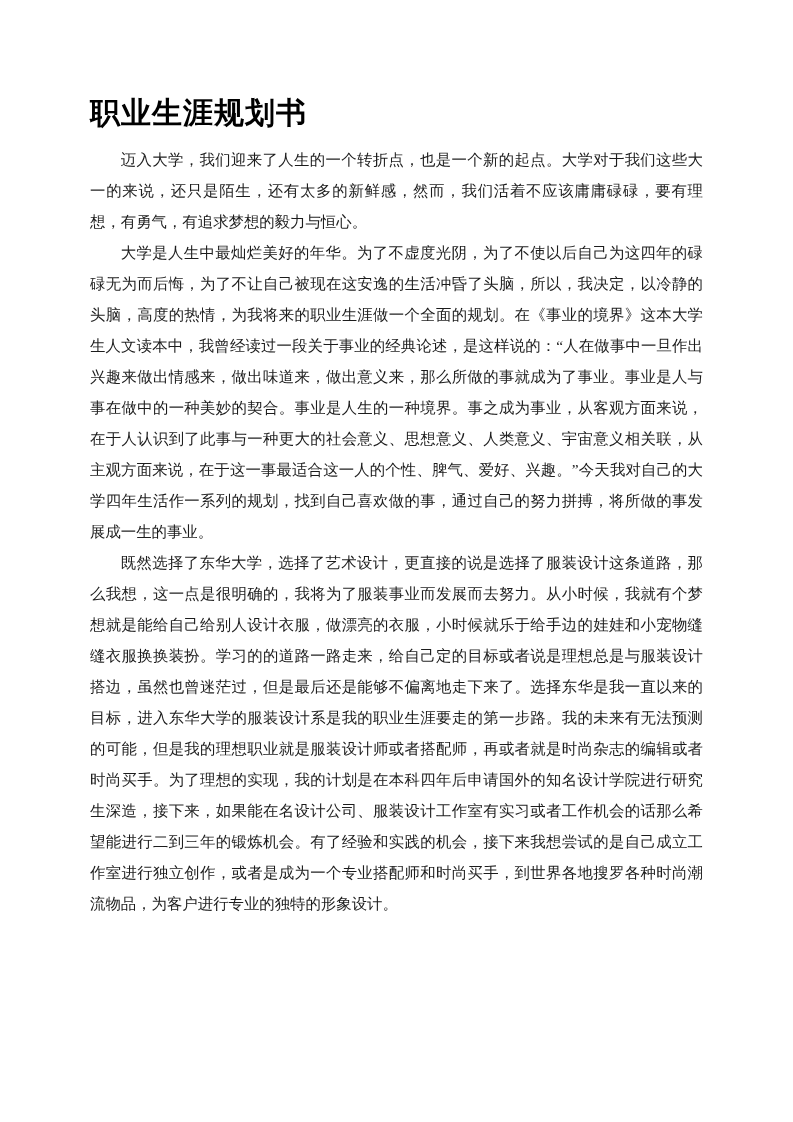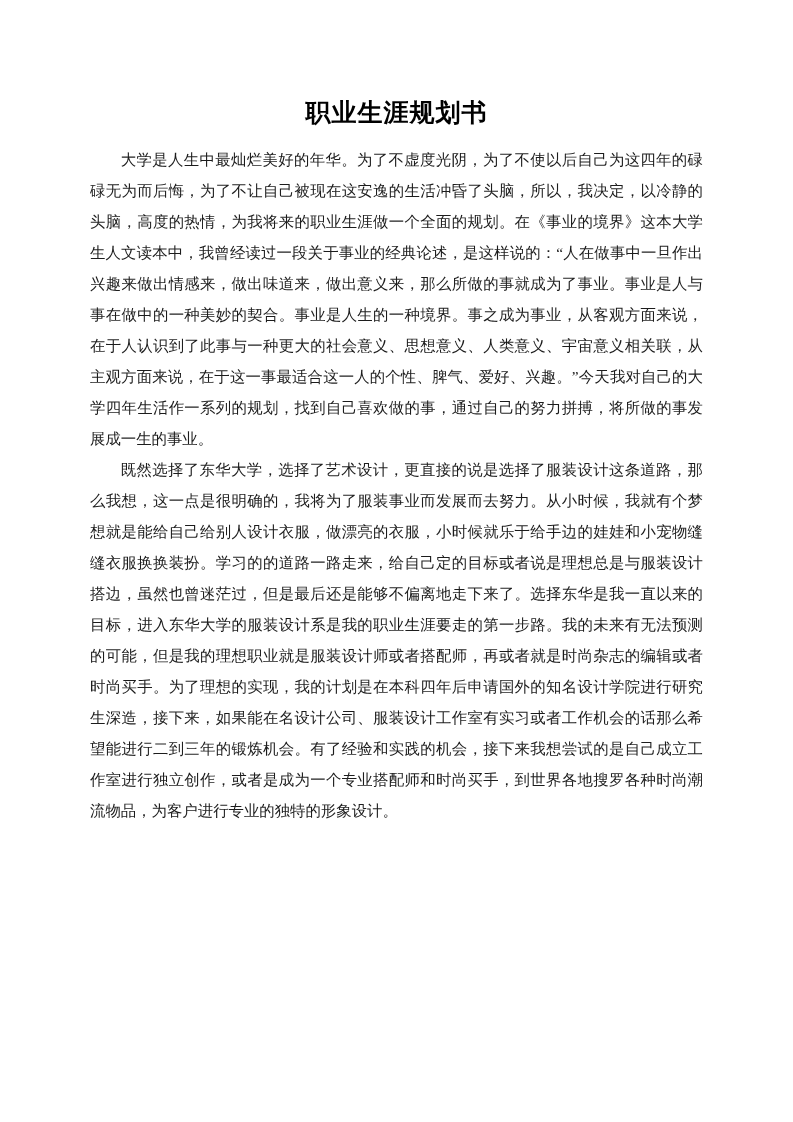--- a/index.html
+++ b/index.html
@@ -15,25 +15,24 @@
     .page {
       box-sizing: border-box;
       width: 793px;
       height: 1122px;
       background: #ffffff;
       padding: 96px 90px 0 90px;
       overflow: hidden;
     }
     .doc-title {
       margin: 0 0 15px 0;
-      font-size: 25px;
+      font-size: 30px;
       line-height: 33px;
       font-weight: bold;
       color: #000000;
-      text-align: center;
       letter-spacing: 1px;
       font-family: "Liberation Serif", "DejaVu Serif", serif;
     }
     .doc-content p {
       margin: 0;
       font-size: 15.4px;
       line-height: 31px;
       color: #1c1c1c;
       text-align: justify;
       text-justify: inter-ideograph;
@@ -44,16 +43,17 @@
       text-indent: 2.7em;
     }
   </style>
 </head>
 <body>
 
 <div class="page">
   <h1 class="doc-title">职业生涯规划书</h1>
 
   <div class="doc-content">
+    <p>迈入大学，我们迎来了人生的一个转折点，也是一个新的起点。大学对于我们这些大一的来说，还只是陌生，还有太多的新鲜感，然而，我们活着不应该庸庸碌碌，要有理想，有勇气，有追求梦想的毅力与恒心。</p>
     <p>大学是人生中最灿烂美好的年华。为了不虚度光阴，为了不使以后自己为这四年的碌碌无为而后悔，为了不让自己被现在这安逸的生活冲昏了头脑，所以，我决定，以冷静的头脑，高度的热情，为我将来的职业生涯做一个全面的规划。在《事业的境界》这本大学生人文读本中，我曾经读过一段关于事业的经典论述，是这样说的：“人在做事中一旦作出兴趣来做出情感来，做出味道来，做出意义来，那么所做的事就成为了事业。事业是人与事在做中的一种美妙的契合。事业是人生的一种境界。事之成为事业，从客观方面来说，在于人认识到了此事与一种更大的社会意义、思想意义、人类意义、宇宙意义相关联，从主观方面来说，在于这一事最适合这一人的个性、脾气、爱好、兴趣。”今天我对自己的大学四年生活作一系列的规划，找到自己喜欢做的事，通过自己的努力拼搏，将所做的事发展成一生的事业。</p>
     <p>既然选择了东华大学，选择了艺术设计，更直接的说是选择了服装设计这条道路，那么我想，这一点是很明确的，我将为了服装事业而发展而去努力。从小时候，我就有个梦想就是能给自己给别人设计衣服，做漂亮的衣服，小时候就乐于给手边的娃娃和小宠物缝缝衣服换换装扮。学习的的道路一路走来，给自己定的目标或者说是理想总是与服装设计搭边，虽然也曾迷茫过，但是最后还是能够不偏离地走下来了。选择东华是我一直以来的目标，进入东华大学的服装设计系是我的职业生涯要走的第一步路。我的未来有无法预测的可能，但是我的理想职业就是服装设计师或者搭配师，再或者就是时尚杂志的编辑或者时尚买手。为了理想的实现，我的计划是在本科四年后申请国外的知名设计学院进行研究生深造，接下来，如果能在名设计公司、服装设计工作室有实习或者工作机会的话那么希望能进行二到三年的锻炼机会。有了经验和实践的机会，接下来我想尝试的是自己成立工作室进行独立创作，或者是成为一个专业搭配师和时尚买手，到世界各地搜罗各种时尚潮流物品，为客户进行专业的独特的形象设计。</p>
   </div>
 </div>
 
 </body></html>

